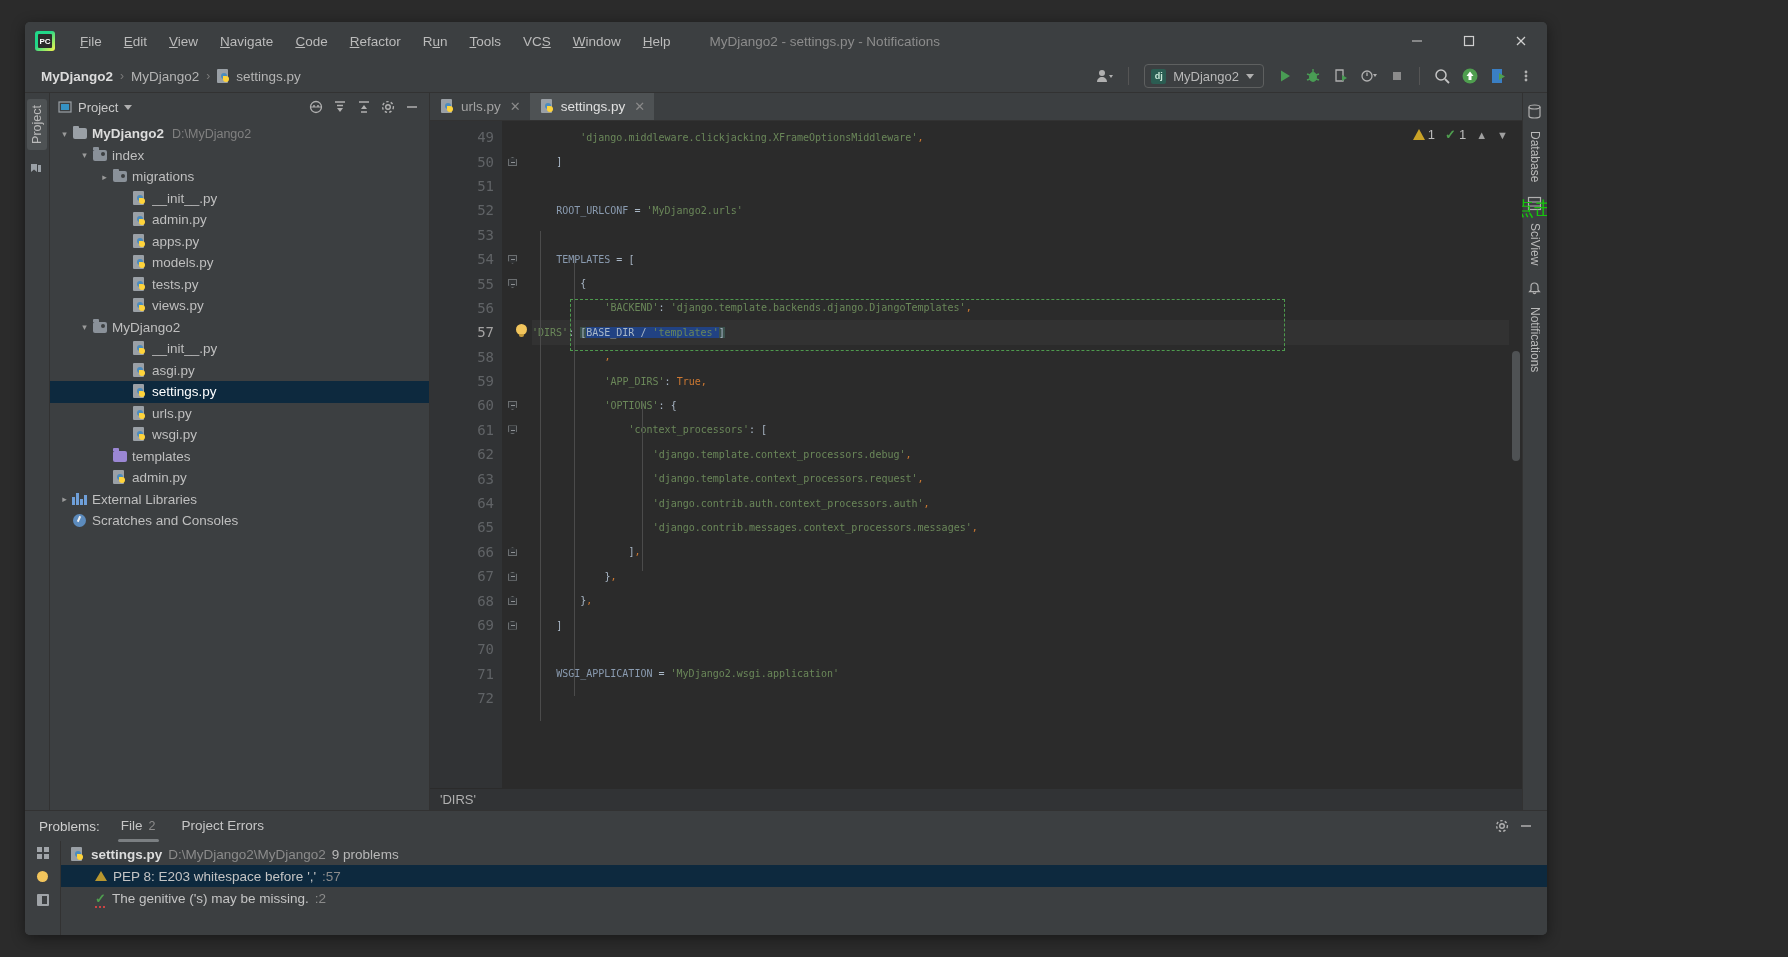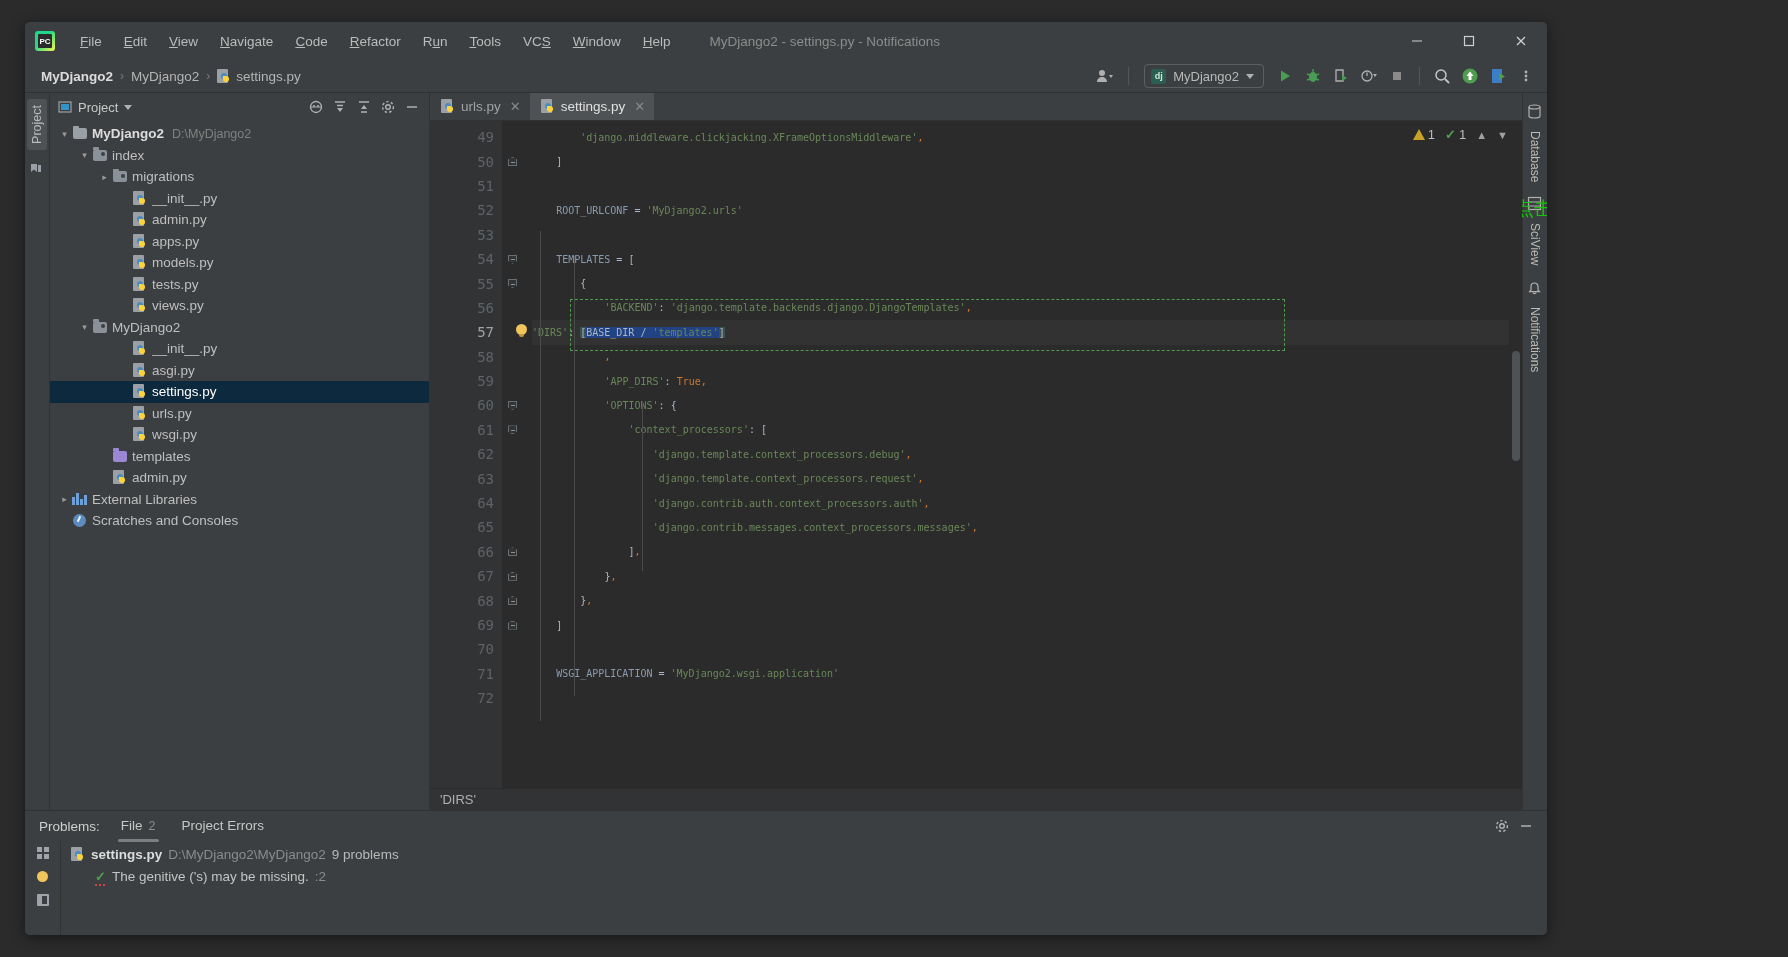--- a/index.html
+++ b/index.html
@@ -950,20 +950,25 @@
           <div class="prow">
             <span class="pyfile">
               <span class="sheet"></span>
               <span class="snake1"></span>
               <span class="snake2"></span>
             </span>
             <span class="fname">settings.py</span>
             <span class="fpath">D:\MyDjango2\MyDjango2</span>
             <span class="fcount">9 problems</span>
           </div>
+          <div class="prow child selected">
+            <span class="w-ico"></span>
+            <span>PEP 8: E203 whitespace before ','</span>
+            <span class="lineno">:57</span>
+          </div>
           <div class="prow child">
             <span class="g-ico">✓</span>
             <span>The genitive ('s) may be missing.</span>
             <span class="lineno">:2</span>
           </div>
         </div>
     </div>
   </div>
 </div>
 

